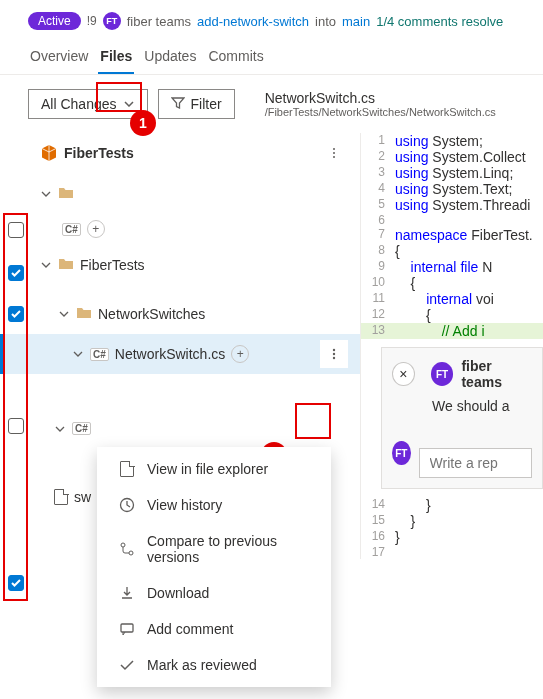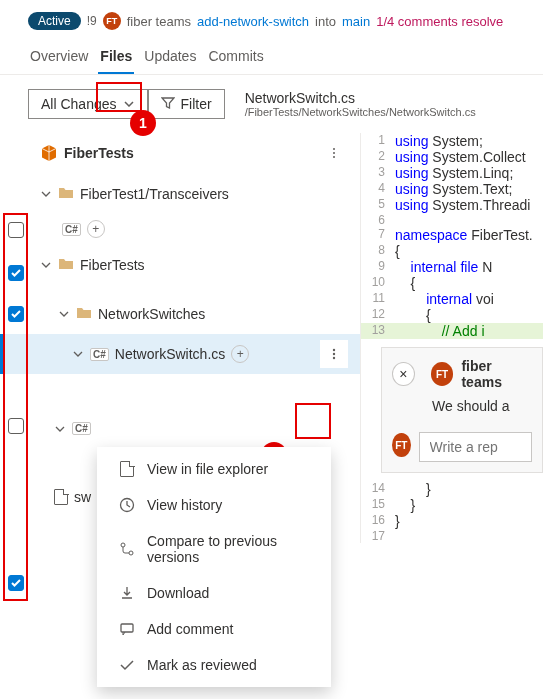--- a/index.html
+++ b/index.html
@@ -1,33 +1,33 @@
 <!DOCTYPE html>
 <html><head>
 <meta charset="utf-8">
 <style>
 *{margin:0;padding:0;box-sizing:border-box;font-family:"Segoe UI",-apple-system,sans-serif;font-size:14px;color:#323130}
 body{width:543px;height:699px;background:#fff;overflow:hidden;position:relative}
 .header{padding:12px 28px 8px}
 .title{font-size:18px;font-weight:600;margin-bottom:8px}
 .meta{display:flex;align-items:center;gap:6px;flex-wrap:wrap}
-.badge-active{background:#0c4a6e;color:#fff;border-radius:10px;padding:2px 10px;font-size:12px}
+.badge-active{background:#6d28d9;color:#fff;border-radius:10px;padding:2px 10px;font-size:12px}
 .pr-id{color:#605e5c;font-size:12px}
-.avatar{width:18px;height:18px;border-radius:50%;background:#c2410c;color:#fff;display:inline-flex;align-items:center;justify-content:center;font-size:9px;font-weight:600}
+.avatar{width:18px;height:18px;border-radius:50%;background:#6d28d9;color:#fff;display:inline-flex;align-items:center;justify-content:center;font-size:9px;font-weight:600}
 .author{color:#605e5c;font-size:13px}
 .branch{color:#0078d4;font-size:13px}
 .into{color:#605e5c;font-size:13px}
-.comments{color:#be185d;font-size:13px}
+.comments{color:#0f766e;font-size:13px}
 .tabs{display:flex;gap:8px;padding:0 28px;border-bottom:1px solid #edebe9}
 .tab{padding:10px 2px;font-size:14px;color:#605e5c;cursor:pointer;position:relative}
 .tab.active{color:#323130;font-weight:600}
 .tab.active::after{content:"";position:absolute;bottom:0;left:0;right:0;height:2px;background:#0078d4}
 .annot-box{border:2px solid #e50000;position:absolute}
 .annot-circle{width:26px;height:26px;border-radius:50%;background:#e50000;color:#fff;display:flex;align-items:center;justify-content:center;font-weight:700;font-size:14px;position:absolute}
-.toolbar{display:flex;gap:0;padding:14px 28px;align-items:center}
+.toolbar{display:flex;gap:10px;padding:14px 28px;align-items:center}
 .dd-btn{border:1px solid #8a8886;background:#fff;padding:6px 12px;display:flex;align-items:center;gap:6px;cursor:pointer}
 .path-block{margin-left:20px}
 .file-name{font-size:14px;font-weight:400;color:#323130}
 .file-path{font-size:11px;color:#605e5c}
 .content{display:flex;position:relative}
 .tree-panel{width:360px;flex-shrink:0}
 .cbox{width:16px;height:16px;border:1px solid #605e5c;border-radius:3px;background:#fff;display:block;cursor:pointer}
 .cbox.checked{background:#0078d4;border-color:#0078d4;display:flex;align-items:center;justify-content:center}
 .cbox.checked svg{display:block}
 .tree-row{display:flex;align-items:center;padding:6px 0;gap:6px;cursor:pointer;position:relative}
@@ -42,21 +42,21 @@
 .context-menu{position:absolute;background:#fff;box-shadow:0 6px 16px rgba(0,0,0,0.2);padding:4px 0;z-index:10;width:234px}
 .menu-item{display:flex;align-items:center;gap:12px;padding:10px 22px;cursor:pointer}
 .menu-icon{width:16px;height:16px;display:flex;align-items:center;justify-content:center;color:#605e5c}
 .code-panel{border-left:1px solid #edebe9;flex:1;overflow:hidden;font-family:Consolas,monospace;font-size:13px}
 .code-line{display:flex;white-space:pre}
 .ln{width:34px;text-align:right;color:#a19f9d;padding-right:10px;flex-shrink:0;font-size:12px}
 .kw{color:#0000ff}
 .cm{color:#008000}
 .comment-box{background:#f8f8f8;border:1px solid #e1dfdd;margin:8px 0 8px 20px;padding:10px}
 .close-chip{width:24px;height:24px;border-radius:50%;background:#fff;border:1px solid #c8c6c4;display:flex;align-items:center;justify-content:center;margin-right:8px}
-.reply-input{border:1px solid #c8c6c4;padding:6px 10px;width:100%;margin-top:4px;color:#605e5c}
+.reply-input{border:1px solid #c8c6c4;padding:6px 10px;width:100%;margin-top:20px;color:#605e5c}
 .file-outline{width:14px;height:16px;border:1.5px solid #605e5c;border-radius:1px;position:relative}
 .file-outline::before{content:"";position:absolute;top:-1.5px;right:-1.5px;width:5px;height:5px;background:#fff;border-left:1.5px solid #605e5c;border-bottom:1.5px solid #605e5c}
 </style>
 </head>
 <body>
 
 <div class="header">
   <div class="meta">
     <span class="badge-active">Active</span>
     <span class="pr-id">!9</span>
@@ -120,21 +120,20 @@
 
     <div class="tree-row" style="padding-left:40px;margin-top:6px">
       <span class="chev">
           <svg width="10" height="6">
             <path d="M1 1l4 4 4-4" stroke="#605e5c" fill="none" stroke-width="1.3"></path>
           </svg>
         </span>
       <span><svg class="folder-icon">
             <path d="M1 3h5l1.5 2H15v8H1z" fill="#dcb67a"></path>
           </svg></span>
-      <span>FiberTest1/Transceivers</span>
     </div>
 
     <div class="tree-row" style="padding-left:62px;margin-top:6px">
       <span class="cs-badge">C#</span>
       <span class="plus-chip">+</span>
     </div>
 
     <div class="tree-row" style="padding-left:40px;margin-top:6px">
       <span class="chev">
           <svg width="10" height="6">

